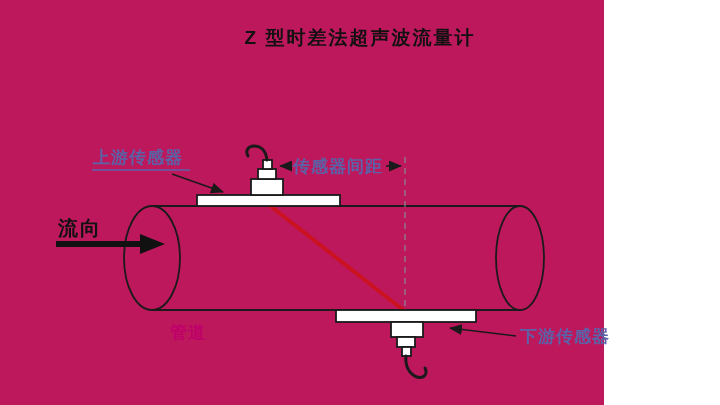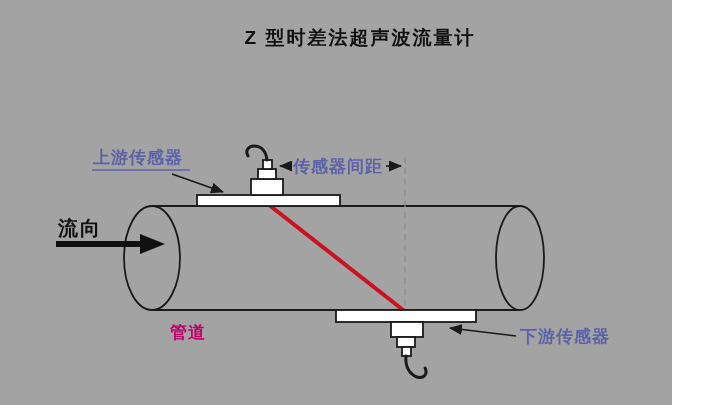--- a/index.html
+++ b/index.html
@@ -6,23 +6,23 @@
     margin: 0;
     padding: 0;
     background: #ffffff;
     width: 720px;
     height: 405px;
     overflow: hidden;
     font-family: "Liberation Sans", "DejaVu Sans", sans-serif;
   }
   .stage {
     position: relative;
-    width: 672px;
+    width: 604px;
     height: 405px;
-    background: #a3a3a3;
+    background: #be185d;
   }
   svg { display: block; }
   text {
     font-family: "Liberation Sans", "DejaVu Sans", sans-serif;
   }
   .title-text {
     font-size: 19px;
     font-weight: bold;
     letter-spacing: 2px;
     fill: #111111;

